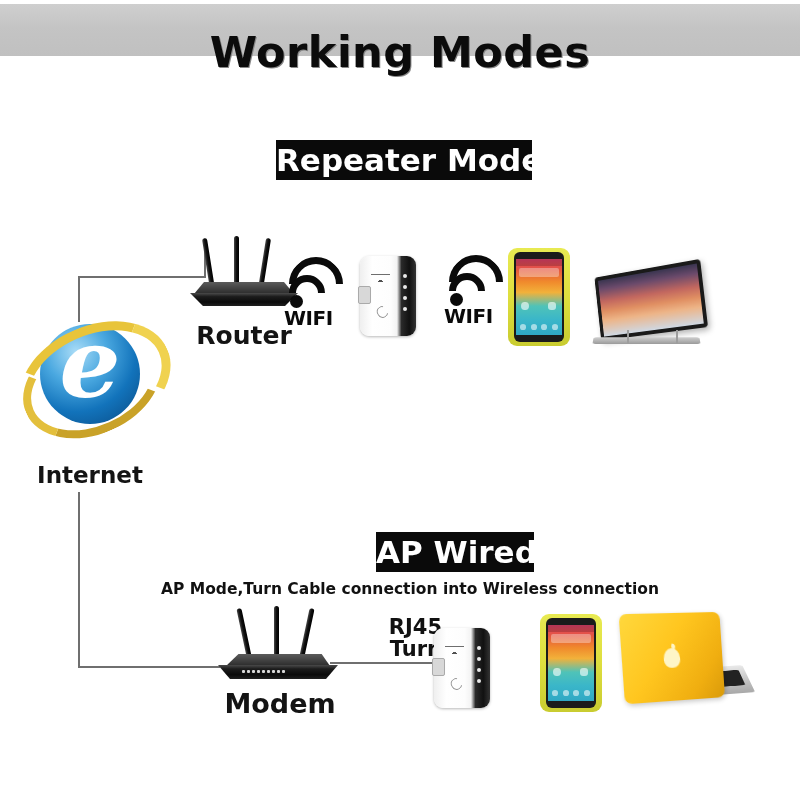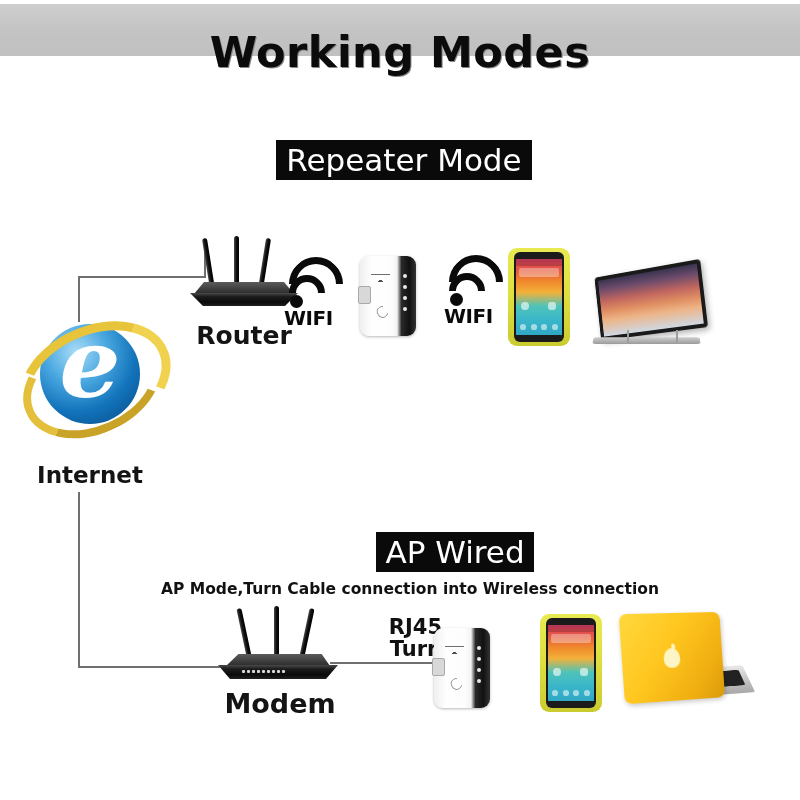--- a/index.html
+++ b/index.html
@@ -36,21 +36,21 @@
     text-shadow: 1px 1px 0 #888;
     margin-top: 24px;
   }
 
   
   .mode-band {
     position: absolute;
     background: #0a0a0a;
     color: #ffffff;
     font-family: "DejaVu Sans", sans-serif;
-    font-weight: normal;
+    font-weight: bold;
     text-align: center;
     white-space: nowrap;
   }
   .mode-sub {
     position: absolute;
     text-align: center;
     font-family: "DejaVu Sans", sans-serif;
     font-weight: bold;
     color: #111;
     font-size: 15.5px;

